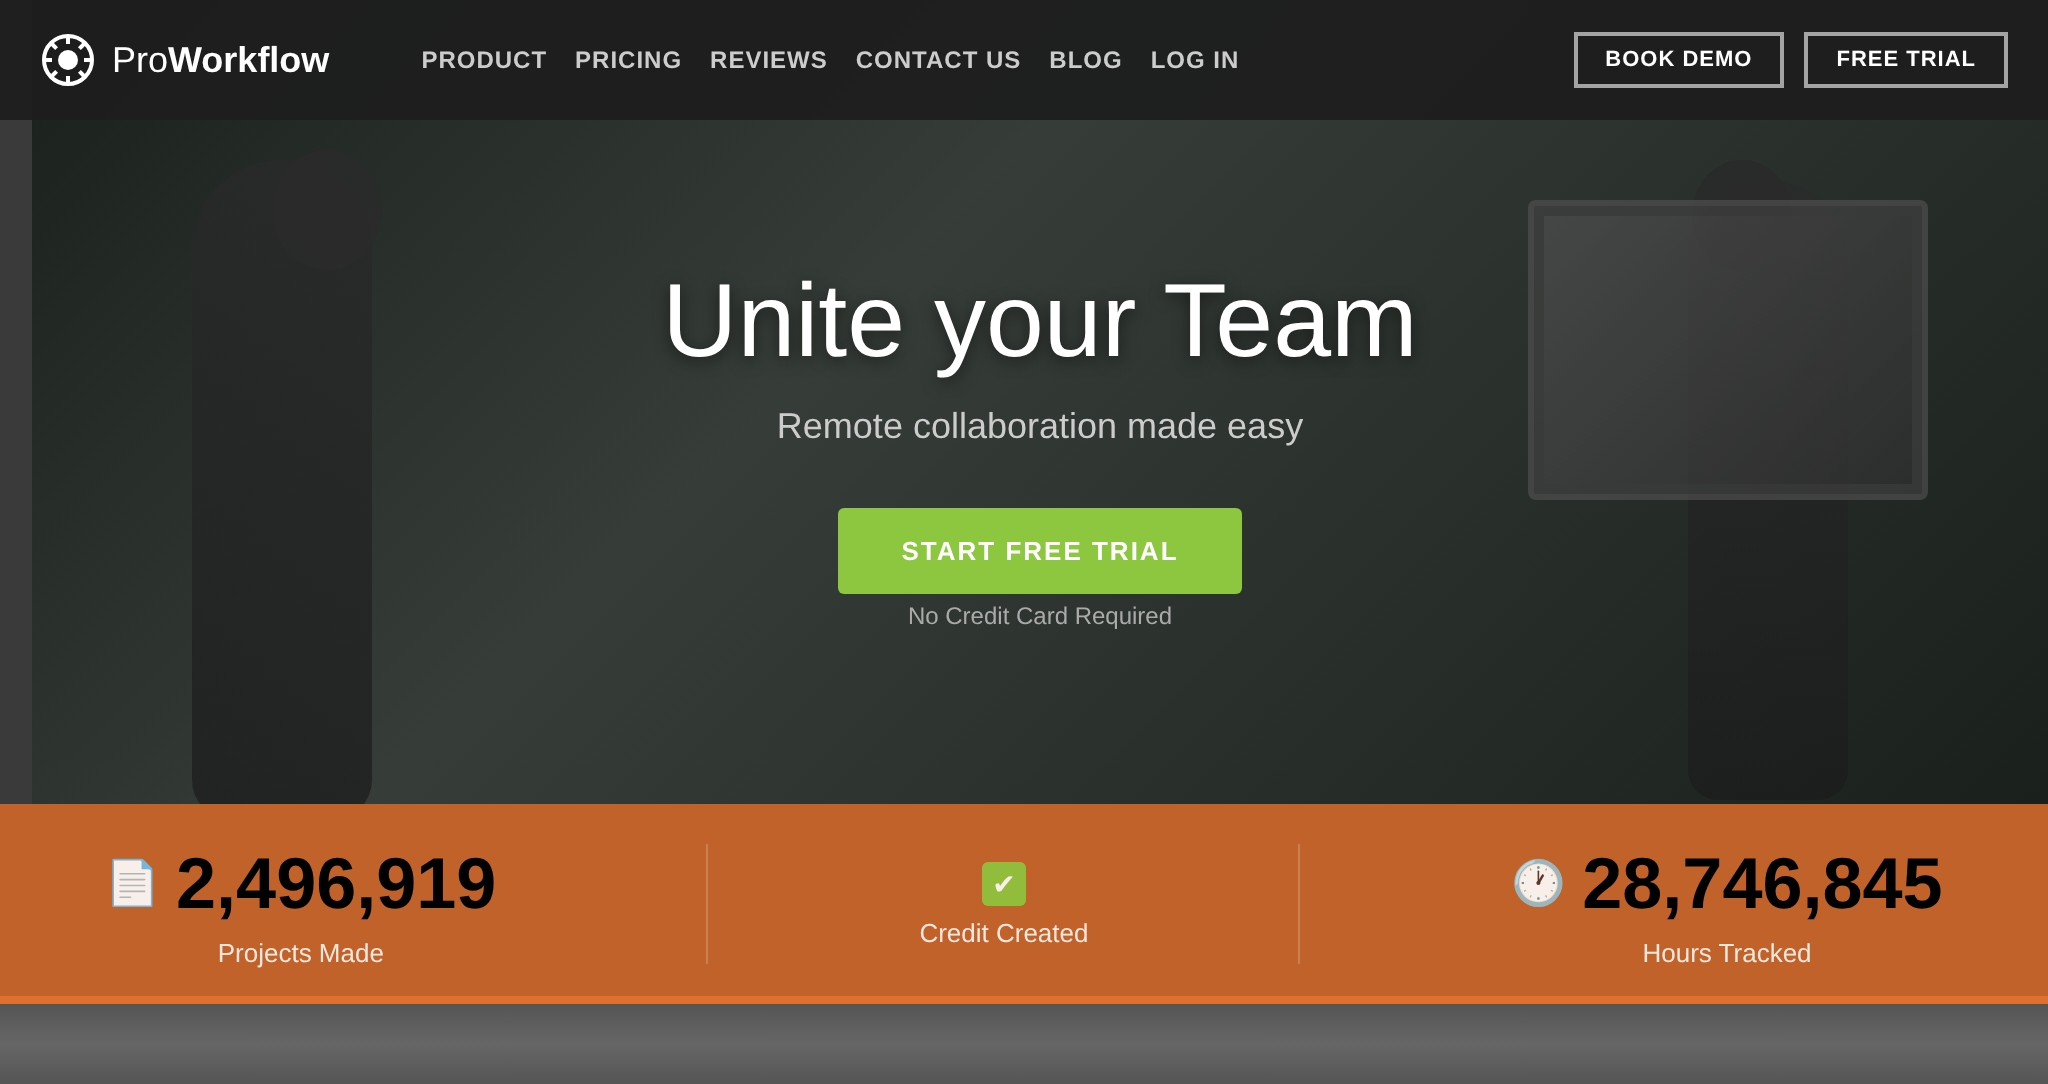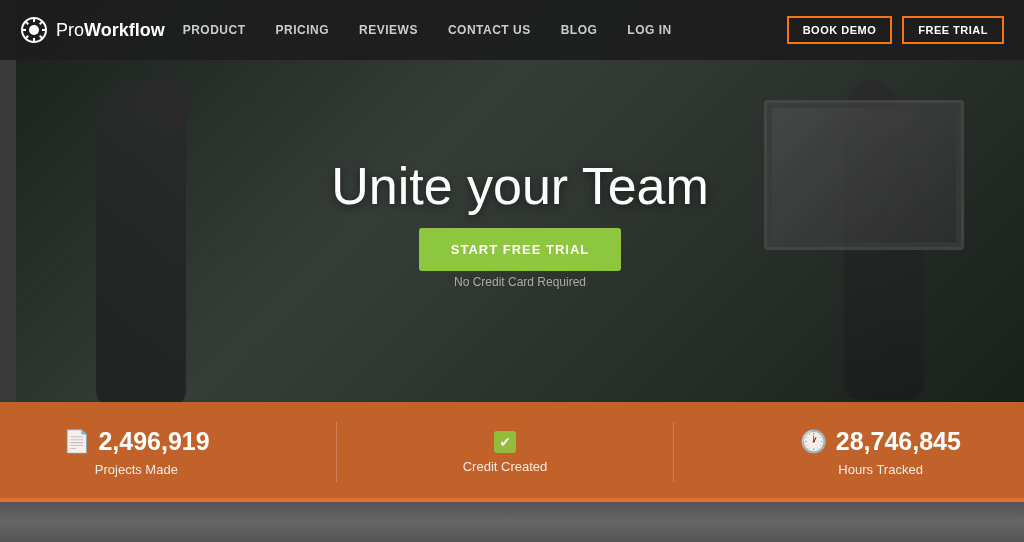--- a/index.html
+++ b/index.html
@@ -20,21 +20,21 @@
       background: rgba(30, 30, 30, 0.95);
       display: flex;
       align-items: center;
       padding: 0 20px;
       z-index: 10;
     }
 
     .logo-area {
       display: flex;
       align-items: center;
-      margin-right: 18px;
+      margin-right: 46px;
     }
 
     .logo-icon {
       width: 28px;
       height: 28px;
       margin-right: 8px;
     }
 
     .logo-text {
       font-size: 18px;
@@ -45,41 +45,41 @@
       font-weight: 300;
     }
 
     .logo-text span.workflow {
       font-weight: 700;
     }
 
     .nav-links {
       display: flex;
       align-items: center;
-      gap: 30px;
+      gap: 14px;
       flex: 1;
     }
 
     .nav-link {
       color: #cccccc;
       text-decoration: none;
       font-size: 12px;
       font-weight: 600;
       letter-spacing: 0.5px;
       text-transform: uppercase;
       cursor: pointer;
     }
 
     .nav-buttons {
       display: flex;
       gap: 10px;
     }
 
     .btn-outline {
-      border: 2px solid #f97316;
+      border: 2px solid #a3a3a3;
       background: transparent;
       color: white;
       padding: 6px 14px;
       font-size: 11px;
       font-weight: 700;
       letter-spacing: 0.5px;
       text-transform: uppercase;
       cursor: pointer;
     }
 
@@ -191,23 +191,23 @@
       gap: 8px;
       margin-bottom: 6px;
     }
 
     .stat-icon {
       font-size: 22px;
       opacity: 0.9;
     }
 
     .stat-number {
-      font-size: 25px;
+      font-size: 36px;
       font-weight: 700;
-      color: #ffffff;
+      color: #000000;
     }
 
     .stat-label {
       font-size: 13px;
       color: rgba(255,255,255,0.85);
       font-weight: 400;
     }
 
     .stat-divider {
       width: 1px;
@@ -285,20 +285,21 @@
 
   <div class="person-left"></div>
   <div class="person-left-head"></div>
   <div class="person-right"></div>
   <div class="person-right-head"></div>
 
   <div class="hero-monitor"></div>
 
   <div class="hero-content">
     <h1 class="hero-title">Unite your Team</h1>
+    <p class="hero-subtitle">Remote collaboration made easy</p>
     <button class="btn-cta">START FREE TRIAL</button>
     <span class="no-credit">No Credit Card Required</span>
   </div>
 </div>
 
 <nav class="navbar">
   <div class="logo-area">
     <svg class="logo-icon" viewBox="0 0 28 28" fill="white">
       <circle cx="14" cy="14" r="12" fill="none" stroke="white" stroke-width="2"></circle>
       <circle cx="14" cy="14" r="5" fill="white"></circle>

